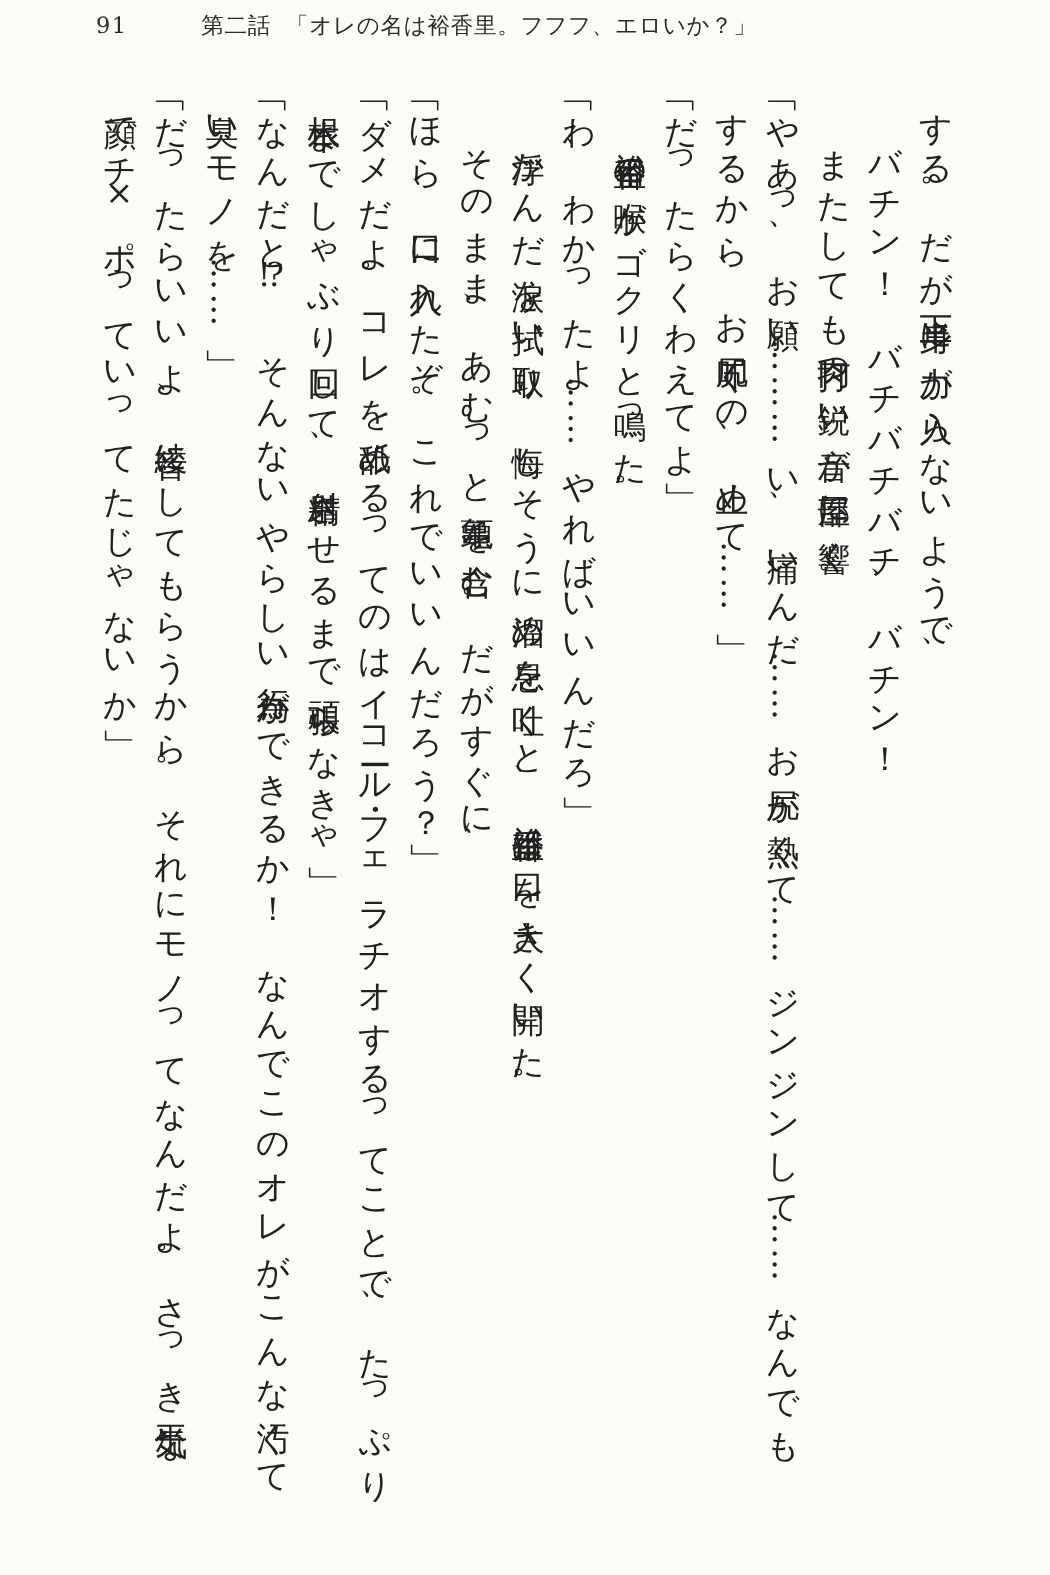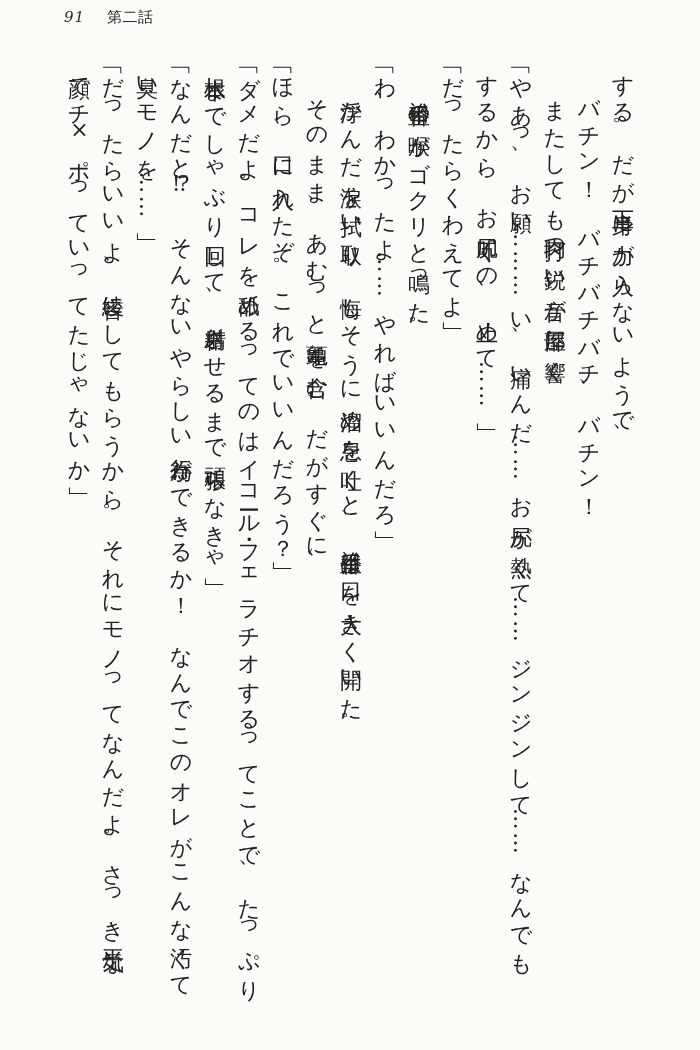--- a/index.html
+++ b/index.html
@@ -26,23 +26,22 @@
     left: 64px;
     display: flex;
     align-items: baseline;
     font-size: 15px;
     letter-spacing: 0.5px;
     color: #2b2a28;
     white-space: nowrap;
   }
   .page-num {
     font-family: "DejaVu Serif", "Liberation Serif", serif;
-    margin-right: 22px;
+    margin-right: 49px;
     letter-spacing: 1px;
-    font-style: italic;
   }
   .chapter {
     margin-right: 10px;
   }
   
   .text-block {
     position: absolute;
     top: 60px;
     left: 58px;
     width: 582px;
@@ -61,20 +60,21 @@
   }
 </style>
 </head>
 <body>
 
 <div class="book-page" style="background: rgb(251, 251, 248); color: rgb(34, 33, 32);">
 
   <header class="running-head">
     <span class="page-num">91</span>
     <span class="chapter">第二話</span>
+    <span class="title">「オレの名は裕香里。フフフ、エロいか？」</span>
   </header>
 
   <main class="text-block">
     <p class="tline">する。だが下半身に力が入らないようで、</p>
     <p class="tline">　バチン！　バチバチバチ、バチン！</p>
     <p class="tline">　またしても肉打つ鋭い音が部屋に響く。</p>
     <p class="tline">「やあっ、お願い………い、痛いんだ……お尻が熱くて……ジンジンして……なんでも</p>
     <p class="tline">するから、お尻叩くの、止めて……」</p>
     <p class="tline">「だったらくわえてよ」</p>
     <p class="tline">　裕香里の喉がゴクリと鳴った。</p>

